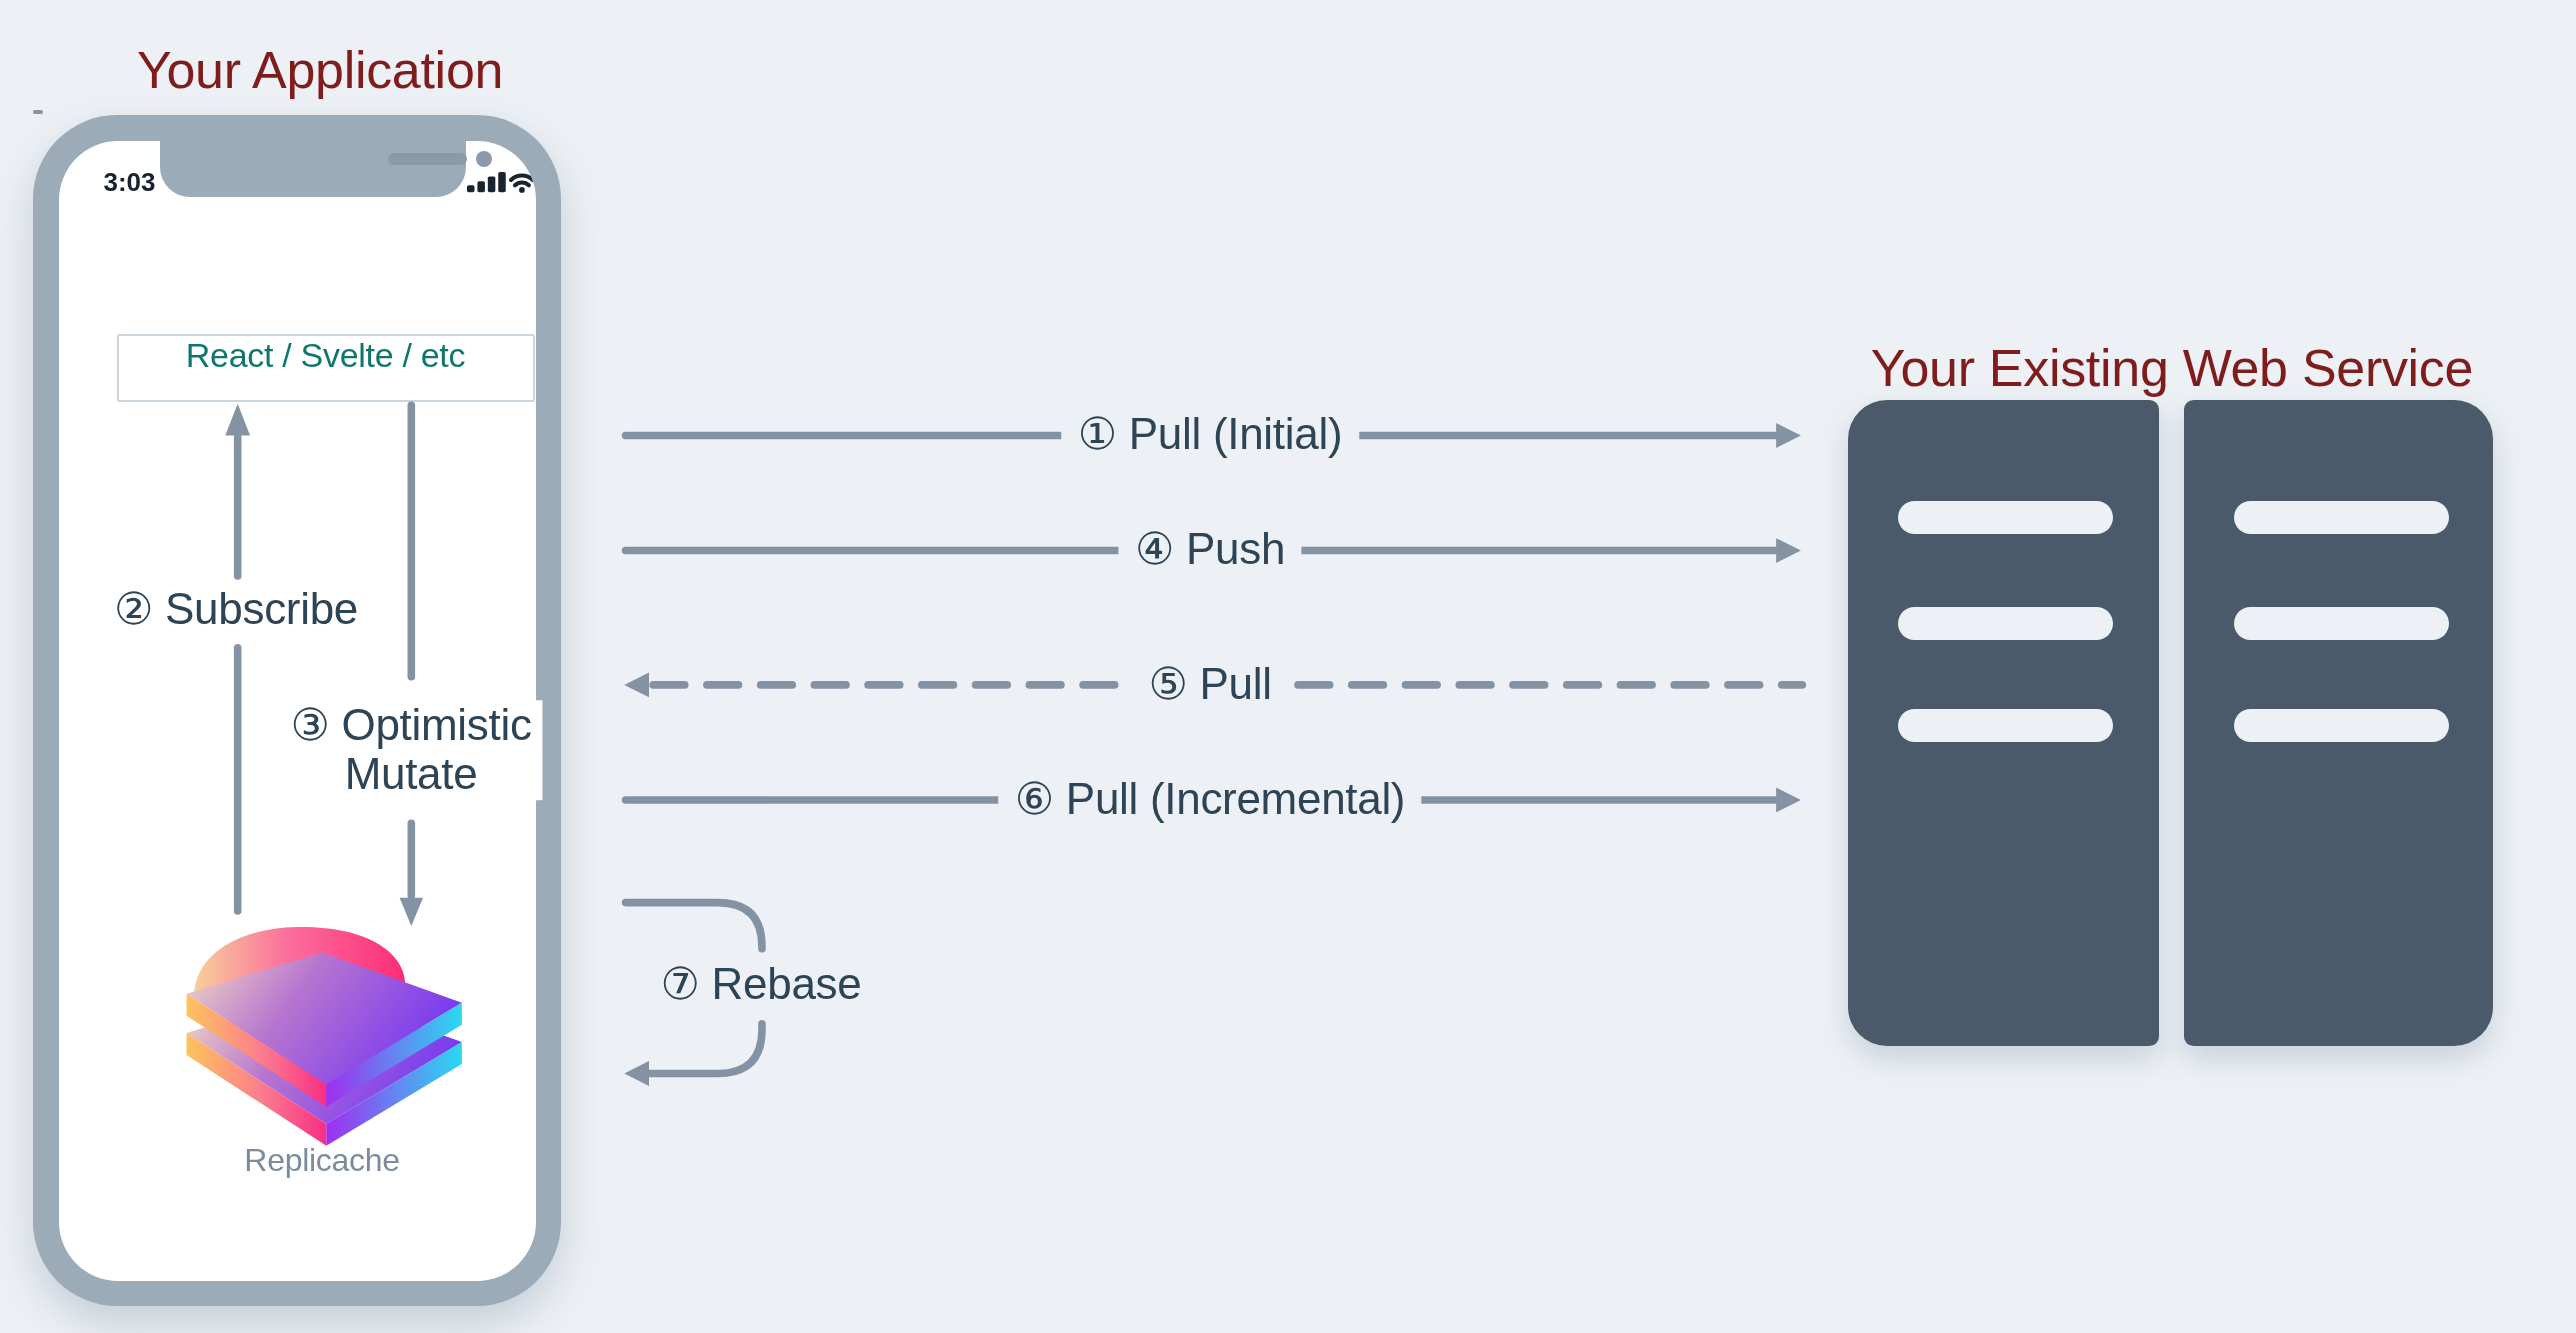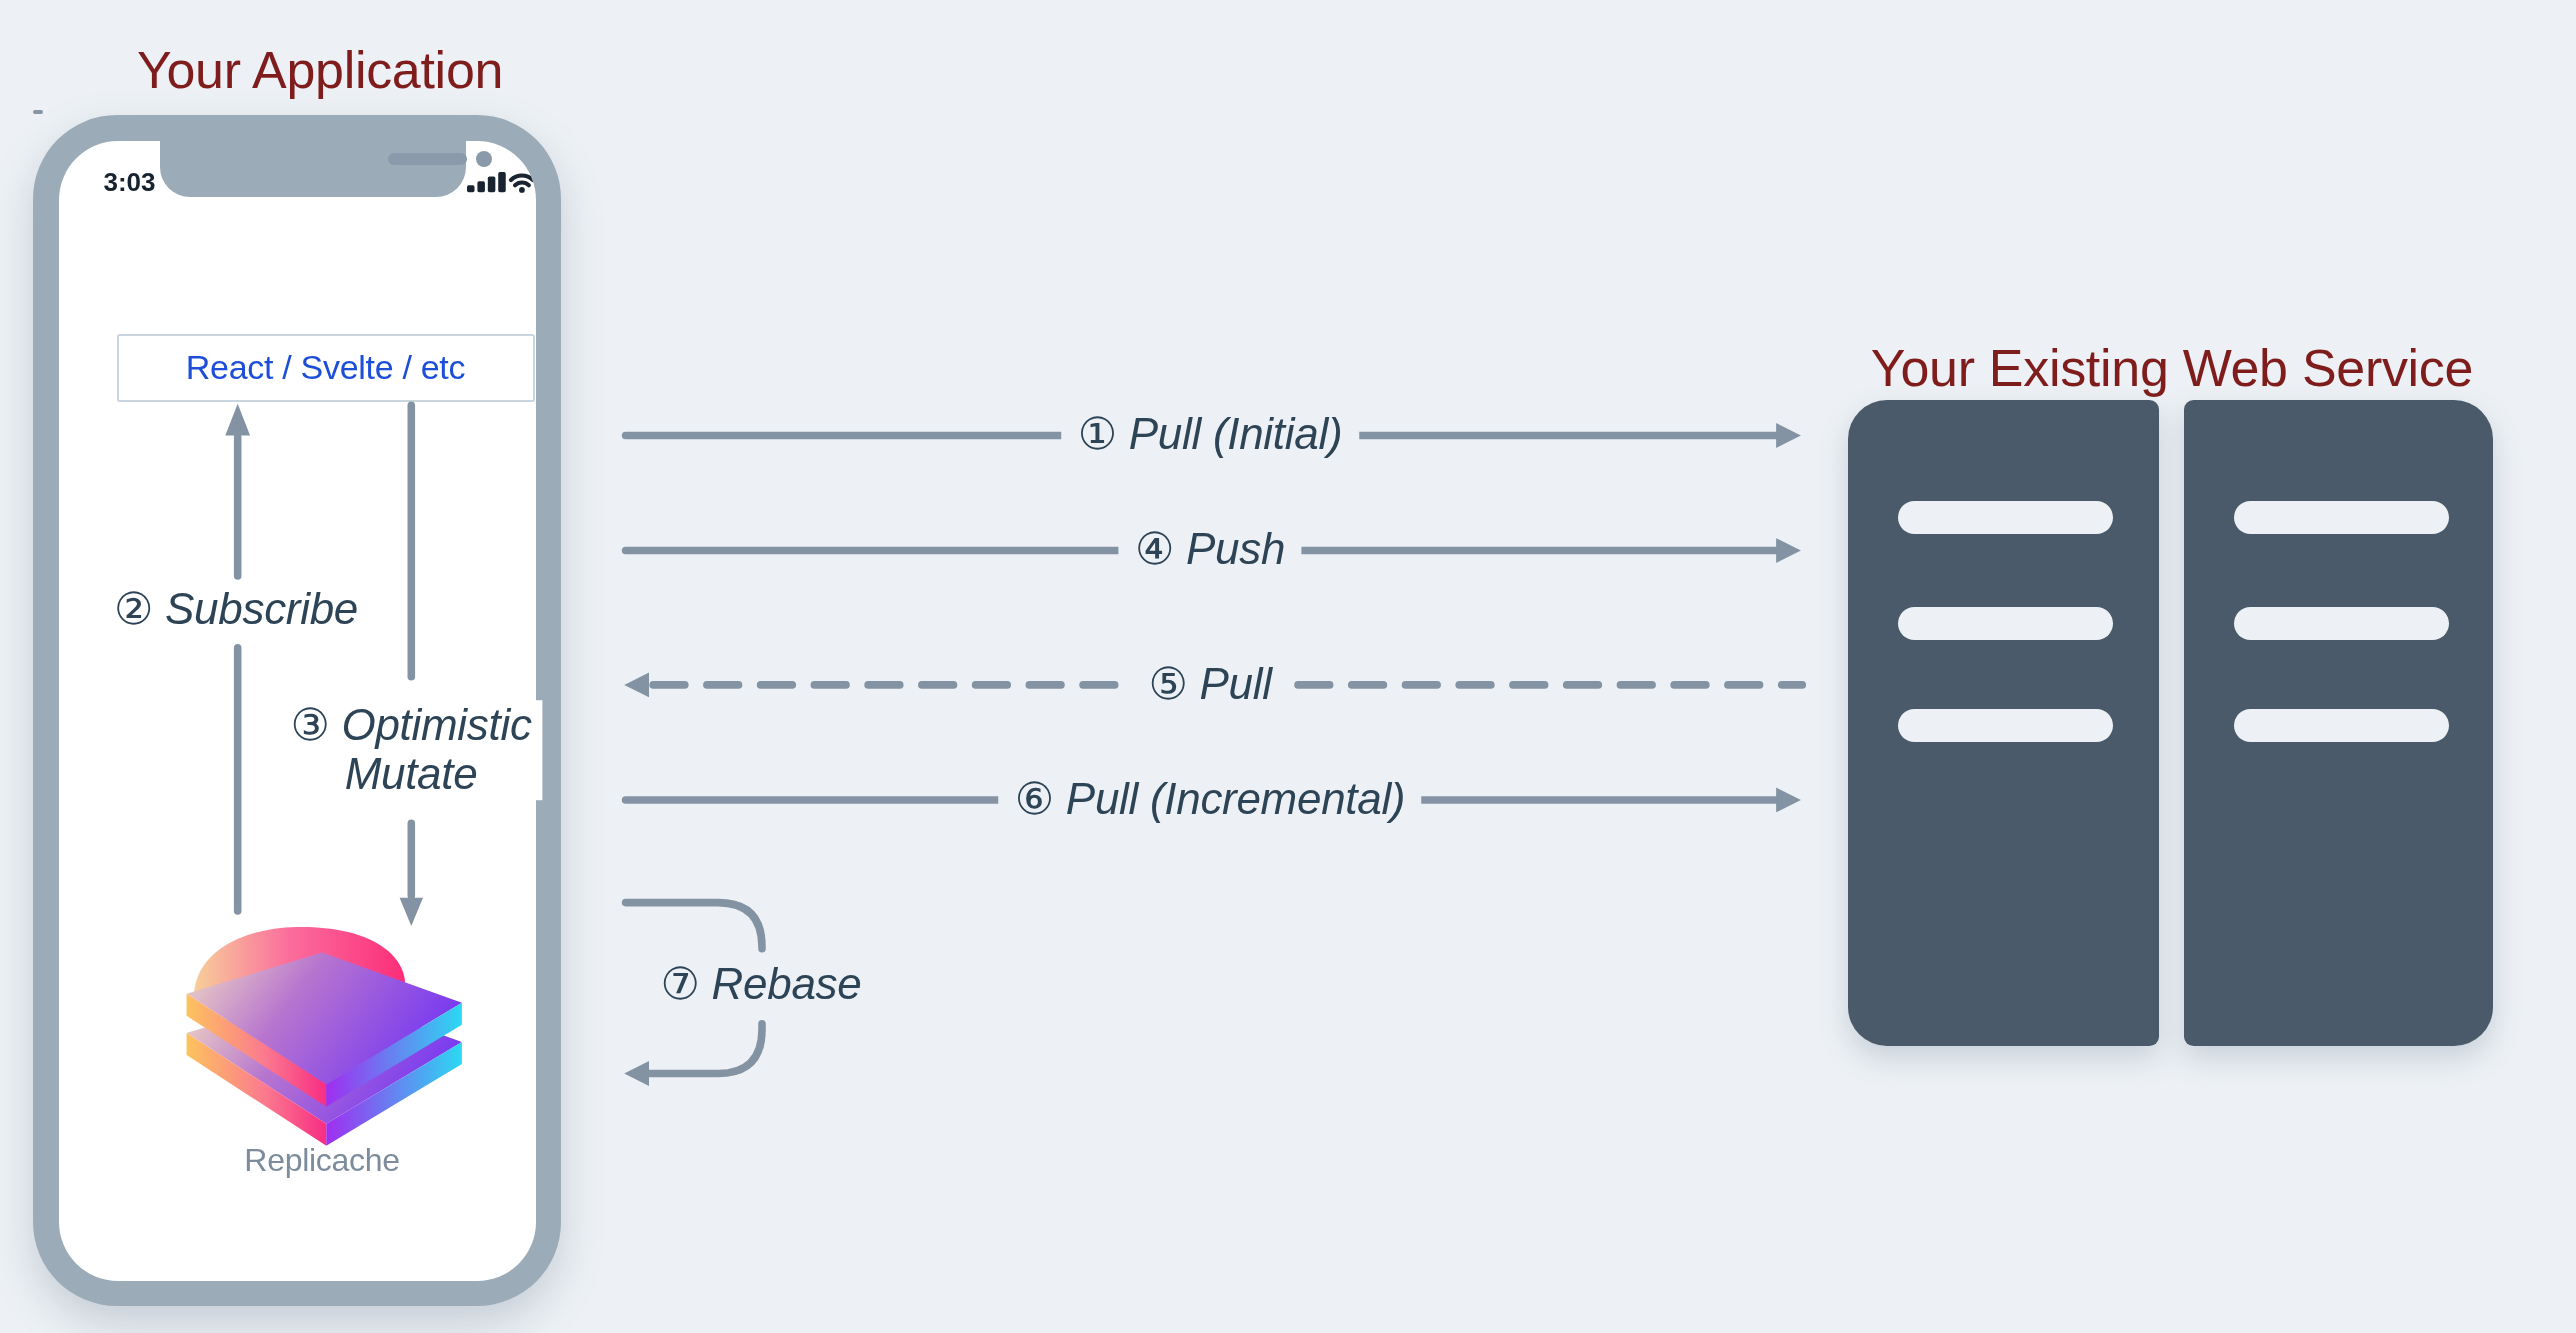--- a/index.html
+++ b/index.html
@@ -43,29 +43,29 @@
   .status-time{
     position:absolute;left:45px;top:26px;
     font-size:26px;font-weight:bold;color:#16222e;letter-spacing:0;
   }
   .status-icons{position:absolute;left:408px;top:27.6px;width:96px;height:27.6px;}
 
   .framework-box{
     position:absolute;left:58px;top:193px;width:418px;height:68px;
     background:#fff;border:2.8px solid #c9d5df;border-radius:2.8px;
     box-sizing:border-box;
-    display:flex;align-items:center;justify-content:center;
-    font-size:34px;color:#1d4ed8;letter-spacing:-0.3px;white-space:nowrap;
+    display:flex;justify-content:center;
+    font-size:34px;color:#0f766e;letter-spacing:-0.3px;white-space:nowrap;
   }
 
   
   .flow-label{
     position:absolute;transform:translate(-50%,-50%);
     font-size:44px;color:#2d4356;letter-spacing:-0.3px;
-    background:#edf1f5;padding:1.4px 16.5px;white-space:nowrap;line-height:1.1;font-style:italic;
+    background:#edf1f5;padding:1.4px 16.5px;white-space:nowrap;line-height:1.1;
   }
   .flow-label.on-white{background:#ffffff;padding:1.4px 11px;}
   .flow-label.two-line{text-align:center;}
 
   
   .server{
     position:absolute;top:400px;height:646px;background:#4a5a6a;
     box-shadow:0 12.4px 27.6px rgba(96,116,138,.25);
   }
   .server.left{left:1848px;width:311px;border-radius:39px 9.6px 9.6px 39px;}

